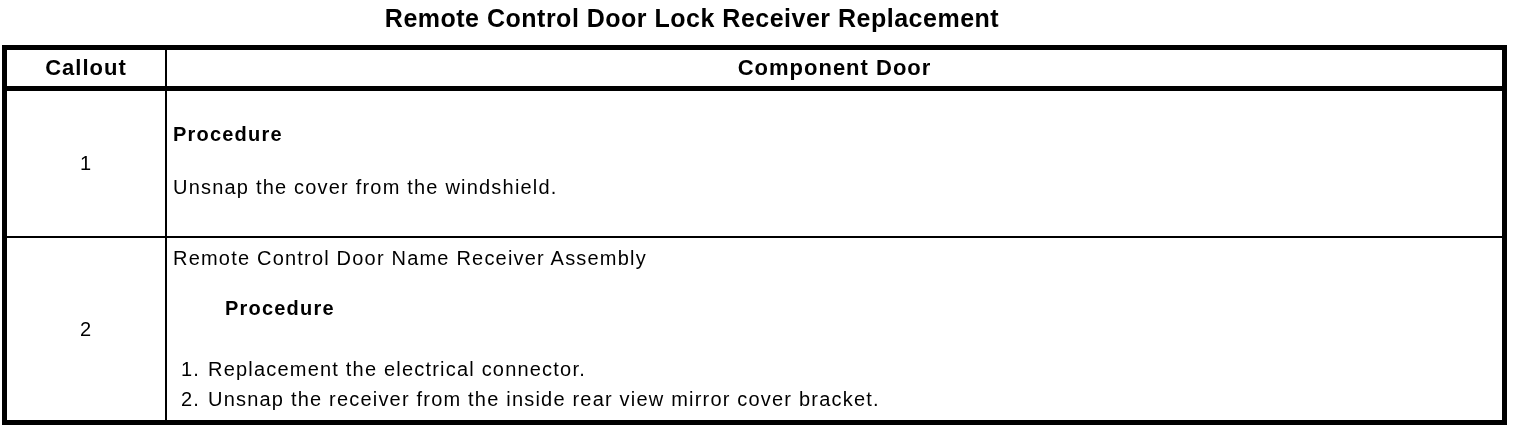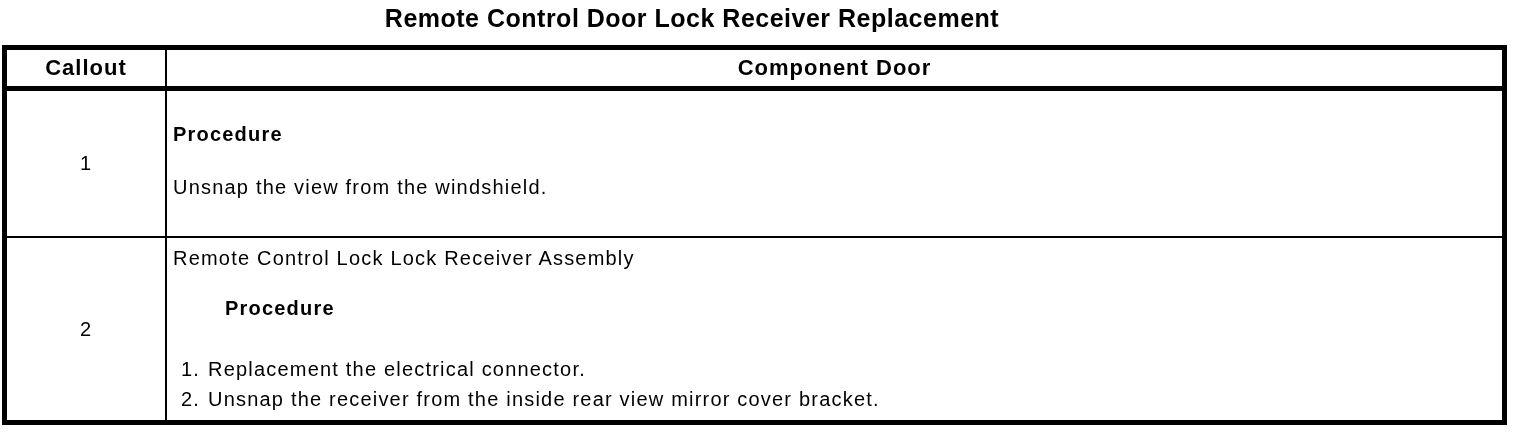--- a/index.html
+++ b/index.html
@@ -77,26 +77,26 @@
 <div class="page-title">Remote Control Door Lock Receiver Replacement</div>
 
 <div class="doc-table">
 
   <div class="cell header-cell col-divider">Callout</div>
   <div class="cell header-cell">Component Door</div>
 
   <div class="cell callout-cell col-divider row1-cell">1</div>
   <div class="cell component-cell row1-cell">
     <div class="proc">Procedure</div>
-    <div class="proc-text">Unsnap the view from the windshield.</div>
+    <div class="proc-text">Unsnap the cover from the windshield.</div>
   </div>
 
   <div class="cell callout-cell col-divider">2</div>
   <div class="cell component-cell row2-comp">
-    <div class="name">Remote Control Lock Lock Receiver Assembly</div>
+    <div class="name">Remote Control Door Name Receiver Assembly</div>
     <div class="proc">Procedure</div>
     <div class="steps">
       <div class="step">
         <span class="step-num">1.</span>
         <span class="step-text">Replacement the electrical connector.</span>
       </div>
       <div class="step">
         <span class="step-num">2.</span>
         <span class="step-text">Unsnap the receiver from the inside rear view mirror cover bracket.</span>
       </div>

